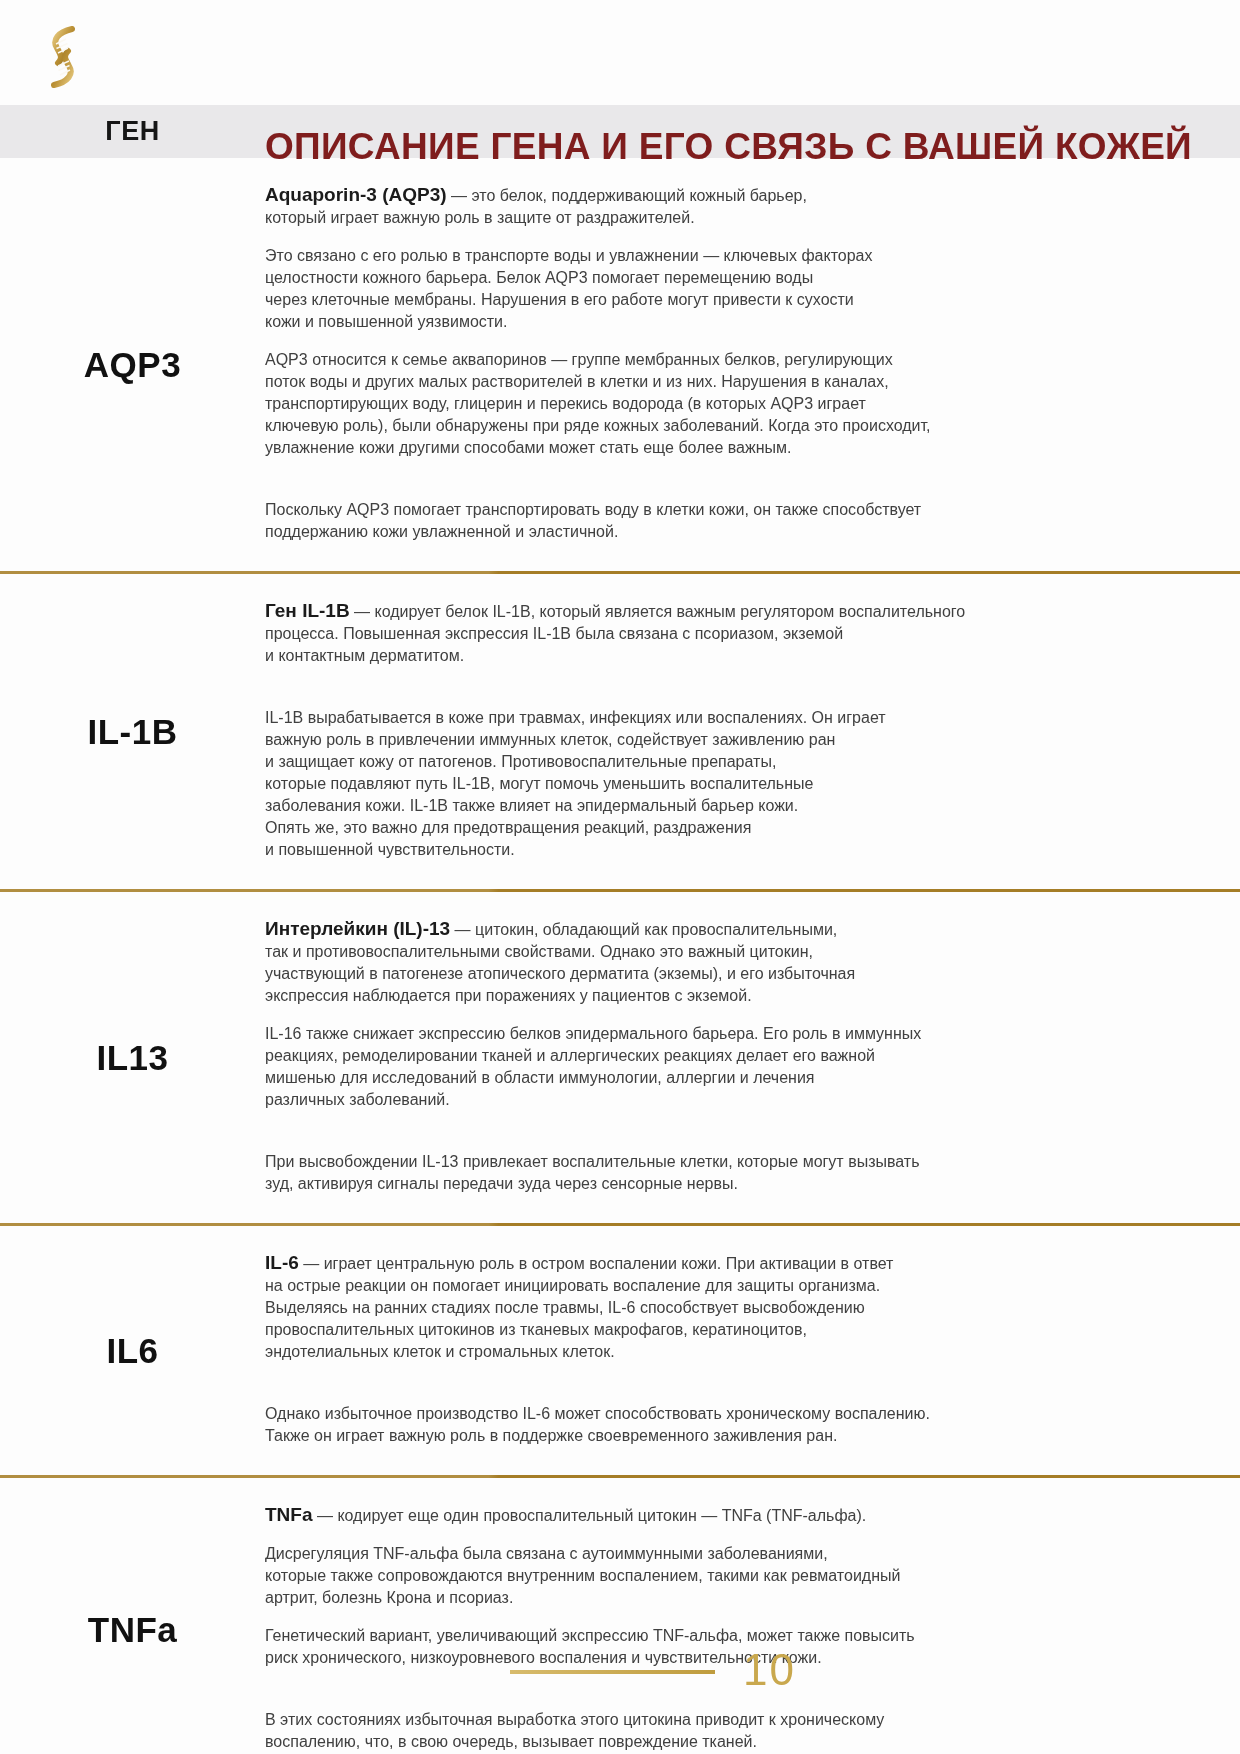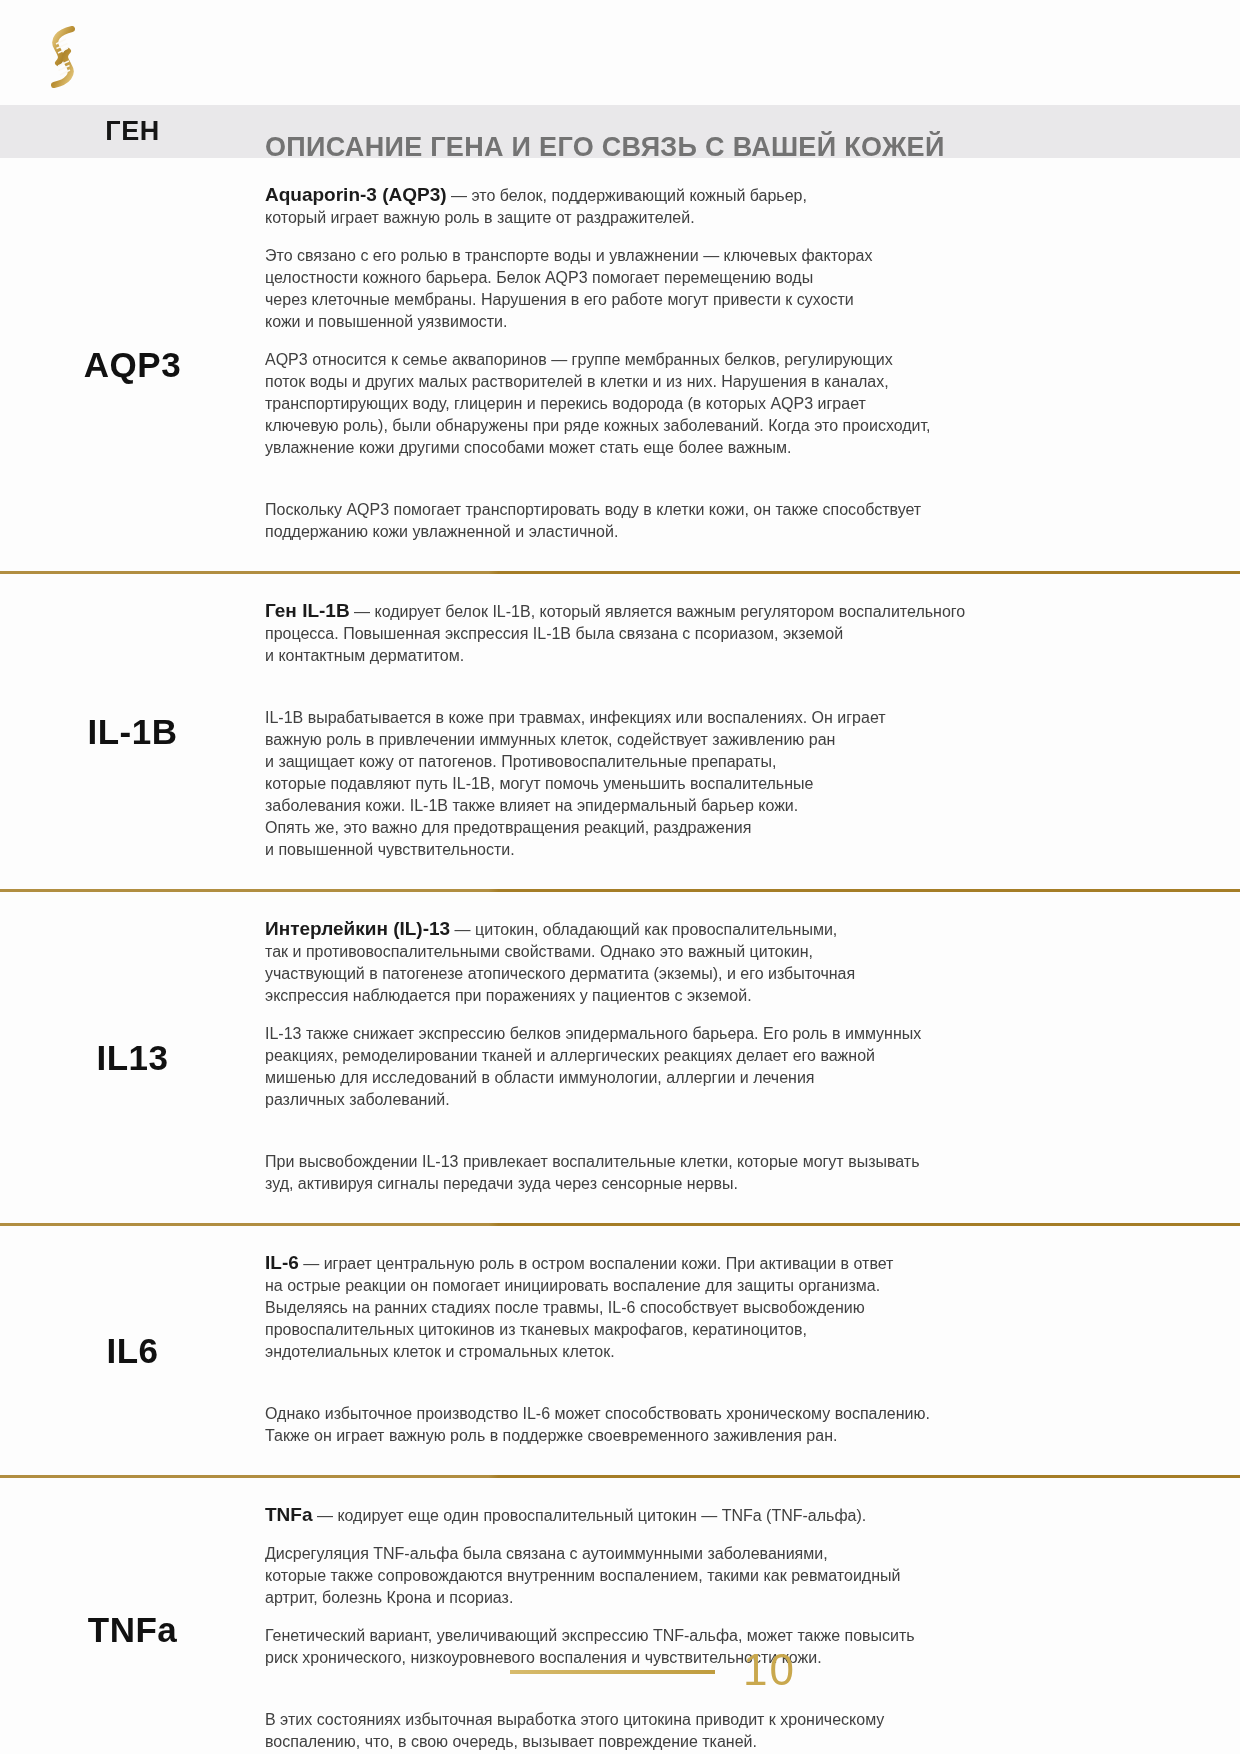--- a/index.html
+++ b/index.html
@@ -13,21 +13,21 @@
   .top-area{position:relative;height:105px;}
   .logo{position:absolute;left:43px;top:26px;width:40px;height:62px;}
   .header-bar{
     height:53px;background:#e9e8ea;display:flex;align-items:center;
   }
   .gene-col-header{
     width:265px;flex:none;text-align:center;
     font-size:27px;font-weight:700;color:#161616;letter-spacing:.5px;
   }
   .desc-col-header{
-    flex:1;font-size:27px;font-weight:700;color:#737373;letter-spacing:.3px;margin-top:31px;
+    flex:1;font-size:37px;font-weight:700;color:#7f1d1d;letter-spacing:.3px;margin-top:31px;
   }
   .rows{position:relative;}
   .sep{
     height:3px;
     background:linear-gradient(100deg,#b18e41 0%,#b18e41 39.4%,#a57d27 40.2%,#a57d27 100%);
   }
   .row{display:flex;}
   .gene-cell{
     width:265px;flex:none;display:flex;align-items:center;justify-content:center;
     font-size:35px;font-weight:700;color:#111;letter-spacing:.5px;
@@ -125,21 +125,21 @@
         </div>
       </div>
       <div class="sep"></div>
       <div class="row">
         <div class="gene-cell">IL13</div>
         <div class="desc-cell">
           <p><strong class="lead">Интерлейкин (IL)-13</strong> — цитокин, обладающий как провоспалительными,
 так и противовоспалительными свойствами. Однако это важный цитокин,
 участвующий в патогенезе атопического дерматита (экземы), и его избыточная
 экспрессия наблюдается при поражениях у пациентов с экземой.</p>
-          <p>IL-13 также снижает экспрессию белков эпидермального барьера. Его роль в иммунных
+          <p>IL-16 также снижает экспрессию белков эпидермального барьера. Его роль в иммунных
 реакциях, ремоделировании тканей и аллергических реакциях делает его важной
 мишенью для исследований в области иммунологии, аллергии и лечения
 различных заболеваний.</p>
           <p>При высвобождении IL-13 привлекает воспалительные клетки, которые могут вызывать
 зуд, активируя сигналы передачи зуда через сенсорные нервы.</p>
         </div>
       </div>
       <div class="sep"></div>
       <div class="row">
         <div class="gene-cell">IL6</div>

